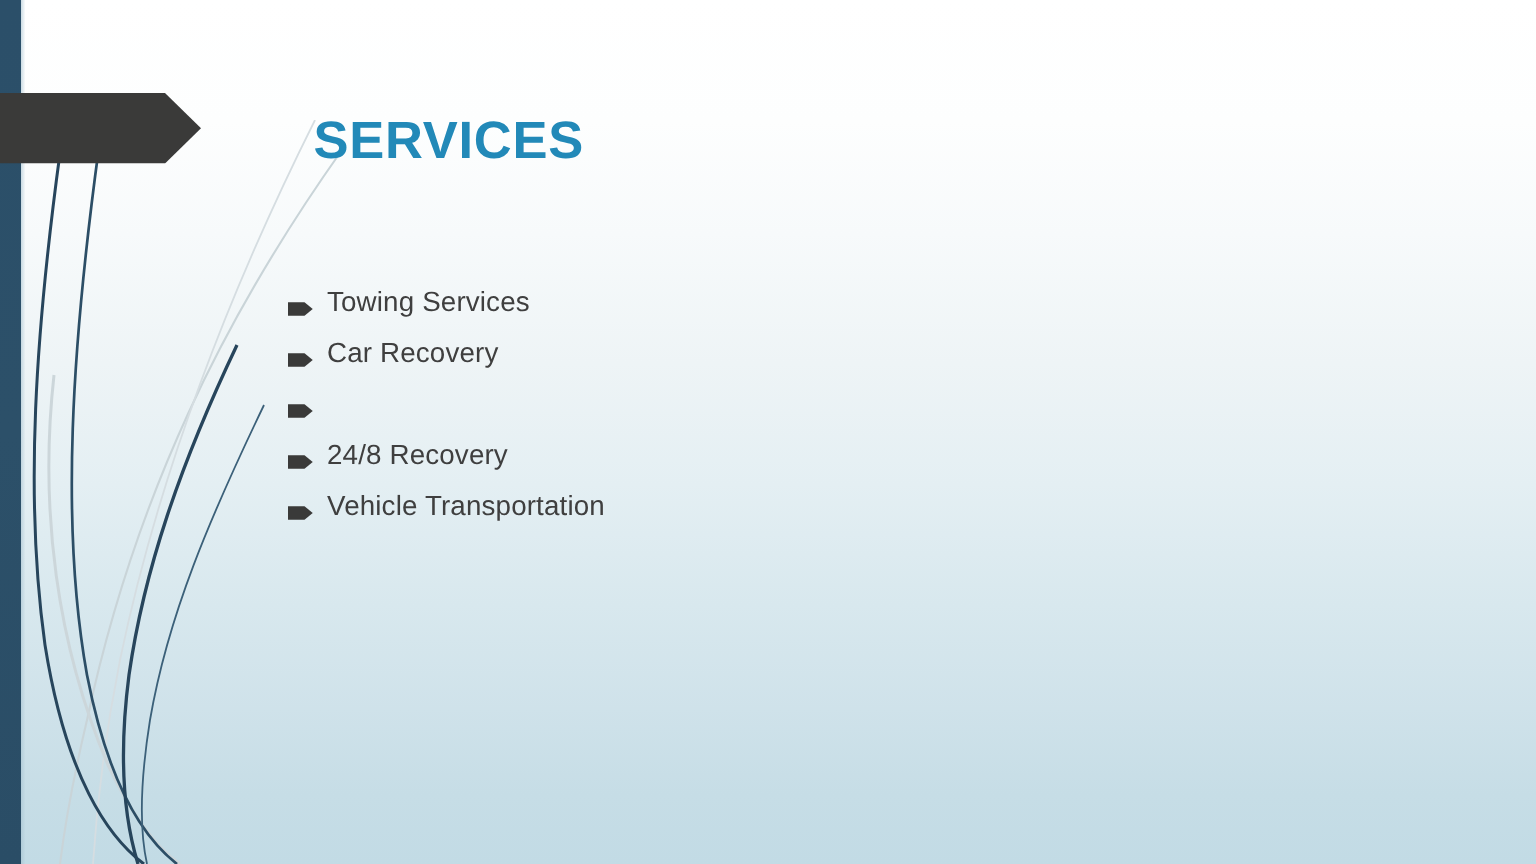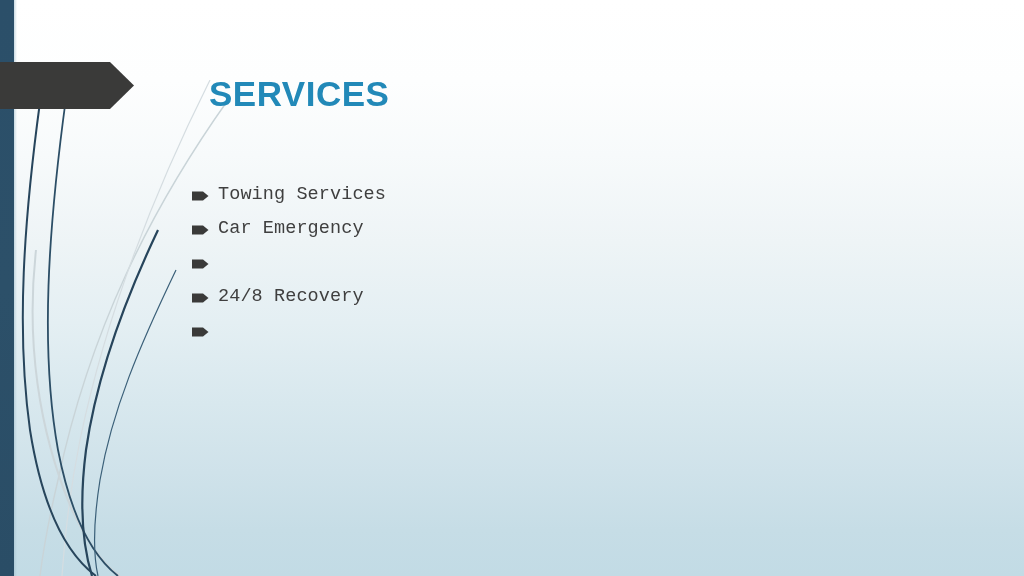--- a/index.html
+++ b/index.html
@@ -82,23 +82,22 @@
 
   
   .bullets {
     position: absolute;
     left: 192px;
     top: 178px;
     width: 600px;
   }
   .bullet-row {
     display: flex;
-    align-items: center;
+    align-items: flex-end;
     height: 34px;
-    font-family: Liberation Mono, monospace;
   }
   .bullet-glyph {
     width: 26px;
     flex: 0 0 26px;
     display: flex;
     align-items: center;
     padding-top: 1px;
   }
   .bullet-glyph svg { display: block; }
   .bullet-text {
@@ -151,21 +150,21 @@
       </span>
       <span class="bullet-text">Towing Services</span>
     </div>
 
     <div class="bullet-row">
       <span class="bullet-glyph">
         <svg width="17" height="12" viewBox="0 0 17 12">
           <path d="M0 1.5 L11 1.5 L16.5 6 L11 10.5 L0 10.5 Z" fill="#3a3a39"></path>
         </svg>
       </span>
-      <span class="bullet-text">Car Emergency</span>
+      <span class="bullet-text">Car Recovery</span>
     </div>
 
     <div class="bullet-row">
       <span class="bullet-glyph">
         <svg width="17" height="12" viewBox="0 0 17 12">
           <path d="M0 1.5 L11 1.5 L16.5 6 L11 10.5 L0 10.5 Z" fill="#3a3a39"></path>
         </svg>
       </span>
     </div>
 
@@ -177,17 +176,18 @@
       </span>
       <span class="bullet-text">24/8 Recovery</span>
     </div>
 
     <div class="bullet-row">
       <span class="bullet-glyph">
         <svg width="17" height="12" viewBox="0 0 17 12">
           <path d="M0 1.5 L11 1.5 L16.5 6 L11 10.5 L0 10.5 Z" fill="#3a3a39"></path>
         </svg>
       </span>
+      <span class="bullet-text">Vehicle Transportation</span>
     </div>
 
   </div>
 
 </div>
 
 </body></html>

